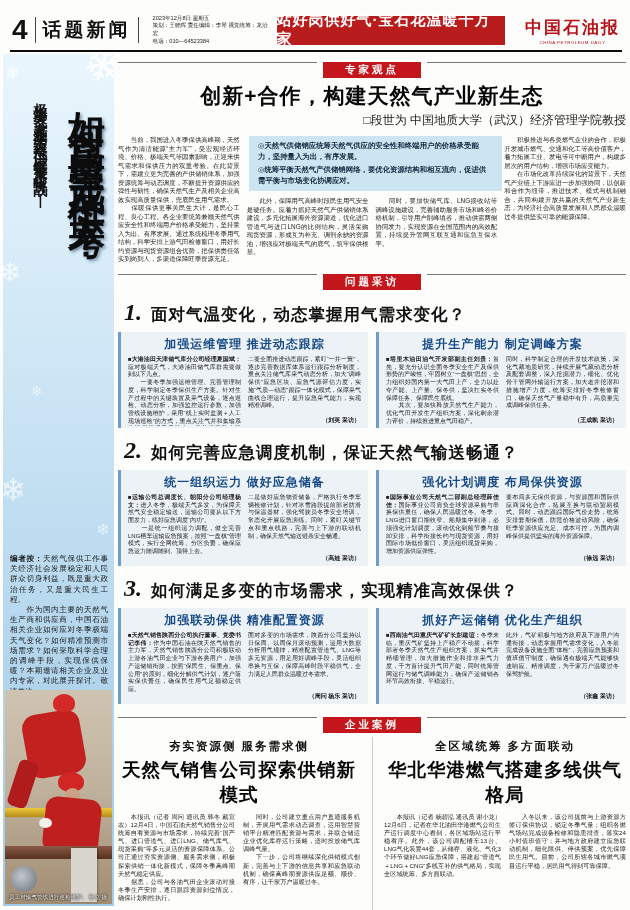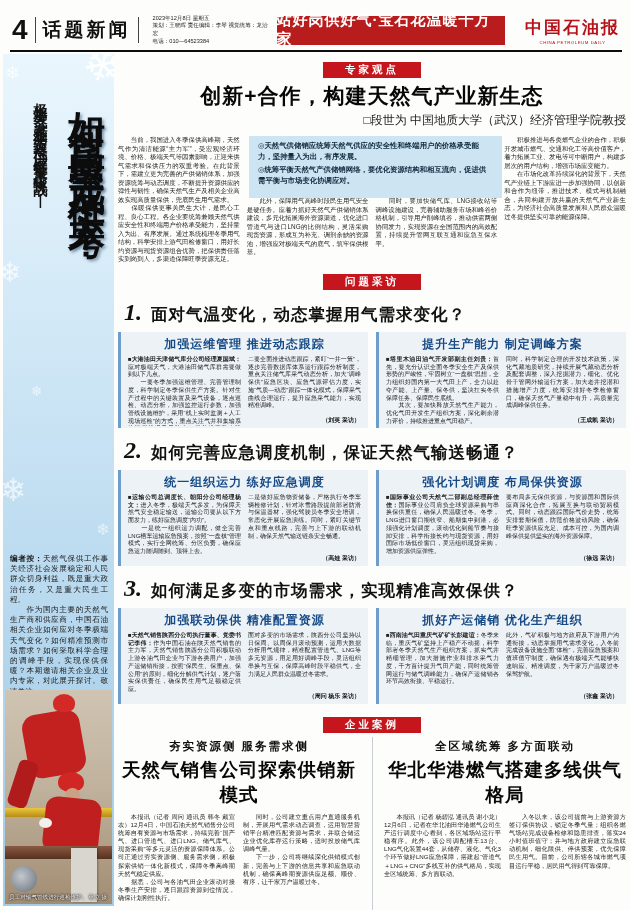--- a/index.html
+++ b/index.html
@@ -40,29 +40,29 @@
   .w1-helmet{position:absolute;left:48px;top:4px;width:22px;height:18px;background:#d32a28;border-radius:50% 50% 40% 40%;}
   .w1-leg{position:absolute;left:8px;top:70px;width:20px;height:48px;background:#b01c1c;transform:rotate(18deg);border-radius:6px;}
   .w2-helmet{position:absolute;right:28px;top:82px;width:26px;height:20px;background:#d02724;border-radius:50% 50% 45% 45%;}
   .w2-face{position:absolute;right:32px;top:98px;width:15px;height:15px;background:#caa184;border-radius:50%;}
   .w2-body{position:absolute;right:12px;top:108px;width:56px;height:56px;background:#bf1f1f;border-radius:12px;transform:rotate(6deg);}
   .w2-glove{position:absolute;right:60px;top:128px;width:13px;height:10px;background:#f2f0ea;border-radius:50%;}
   .photo-caption{position:absolute;left:4px;right:3px;bottom:2px;font-size:5.6px;color:#fff;
                  text-shadow:0 0 2px #000,0 0 2px #000;}
   
   .main{position:absolute;left:118px;top:56px;width:508px;}
-  .tab-row{display:flex;align-items:center;margin:6px 0 4px;flex-direction:column;}
+  .tab-row{display:flex;margin:6px 0 4px;}
   .tab-row .rule{flex:1;height:1px;background:#777;}
   .tab{background:#c4161c;color:#fff;font-weight:700;font-size:10.5px;padding:1px 22px;letter-spacing:3px;margin:0 6px;white-space:nowrap;}
   .expert-headline{text-align:center;font-size:21px;font-weight:900;letter-spacing:1px;margin:3px 0 2px;color:#070707;}
   .expert-byline{text-align:right;font-size:12px;color:#222;margin-bottom:7px;}
   .expert-body{position:relative;display:flex;gap:7px;height:132px;overflow:hidden;}
   .exp-col{flex:1;font-size:6.4px;line-height:8.5px;text-align:justify;color:#1d1d1d;white-space:pre-line;}
   .exp-col.pad{padding-top:61px;}
-  .quote-box{position:absolute;left:131px;top:0;width:253px;height:62px;background:#cde4f3;
+  .quote-box{position:absolute;left:131px;top:0;width:253px;height:55px;background:#cde4f3;
              padding:5px 9px;box-sizing:border-box;overflow:hidden;}
   .quote-box p{margin:0 0 3px;font-size:7.4px;line-height:10.6px;font-weight:700;color:#0f2b3e;}
   .q-header{display:flex;align-items:baseline;margin:9px 0 6px 6px;}
   .q-num{font-family:"Liberation Serif","DejaVu Serif",serif;font-style:italic;font-weight:700;font-size:24px;margin-right:9px;}
   .q-title{font-size:16.5px;font-weight:900;letter-spacing:1px;}
   .panels{display:flex;gap:8px;}
   .panel{flex:1;position:relative;background:#edf2f7;border-left:3px solid #6d9ecb;
          padding:4px 7px 0;box-sizing:border-box;height:96px;overflow:hidden;}
   .panel-head{text-align:center;font-size:12px;font-weight:800;color:#164a86;letter-spacing:1px;margin-bottom:3px;}
   .panel-cols{display:flex;gap:7px;height:70px;overflow:hidden;}
@@ -180,21 +180,21 @@
       <div class="p-credit">（王成凯 采访）</div>
     </div>
   </div>
 
   <div class="q-header">
     <span class="q-num">2.</span>
     <span class="q-title">如何完善应急调度机制，保证天然气输送畅通？</span>
   </div>
   <div class="panels">
     <div class="panel">
-      <div class="panel-head">统一组织运力 练好应急调度</div>
+      <div class="panel-head">统一组织运力 做好应急储备</div>
       <div class="panel-cols">
         <div class="p-col"><span class="p-byline">■运输公司总调度长、朝阳分公司经理杨文：</span><span>进入冬季，极端天气多发，为保障天然气安全稳定输送，运输公司要从以下方面发力，练好应急调度“内功”。
 　　一是统一组织运力调配，健全完善LNG槽车运输应急预案，按照“一盘棋”管理模式，实行全网统筹、分区负责，确保应急运力随调随到、顶得上去。</span></div>
         <div class="p-col">二是做好应急物资储备，严格执行冬季车辆检修计划，针对冰雪路段提前部署防滑与保温器材，强化驾驶员冬季安全培训，常态化开展应急演练。同时，紧盯关键节点和重点线路，完善与上下游的联动机制，确保天然气输送链条安全畅通。</div>
       </div>
       <div class="p-credit">（高娃 采访）</div>
     </div>
     <div class="panel">
       <div class="panel-head">强化计划调度 布局保供资源</div>
       <div class="panel-cols">

